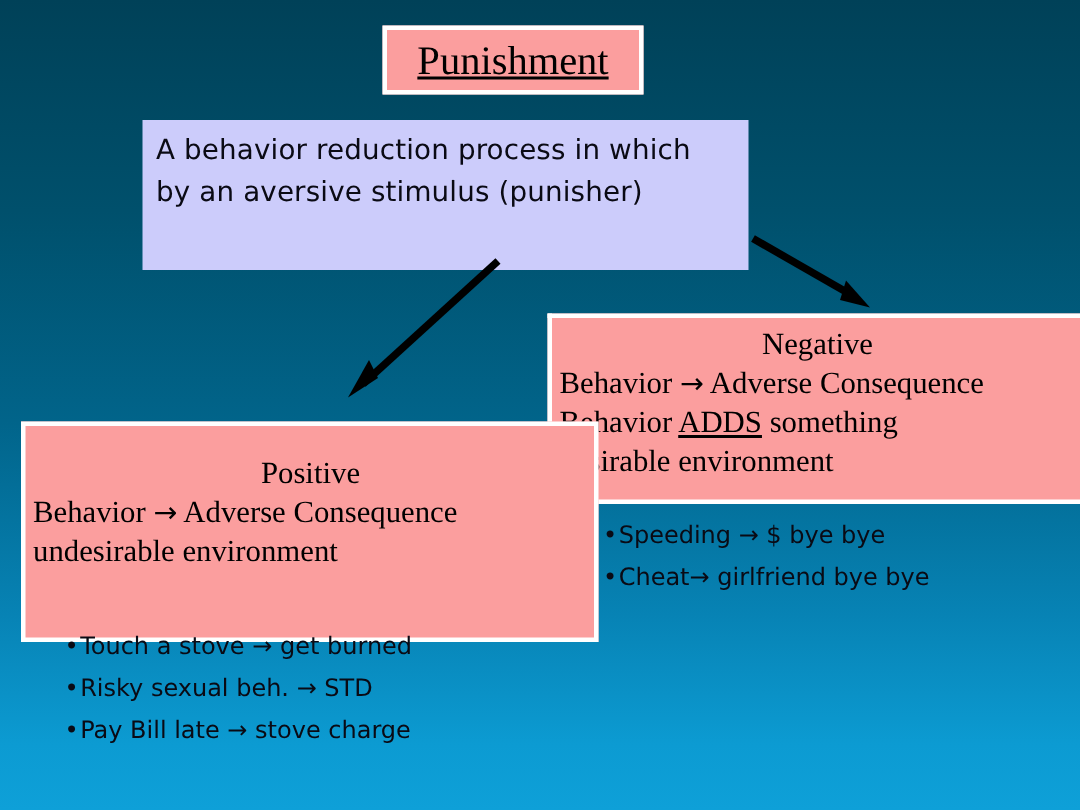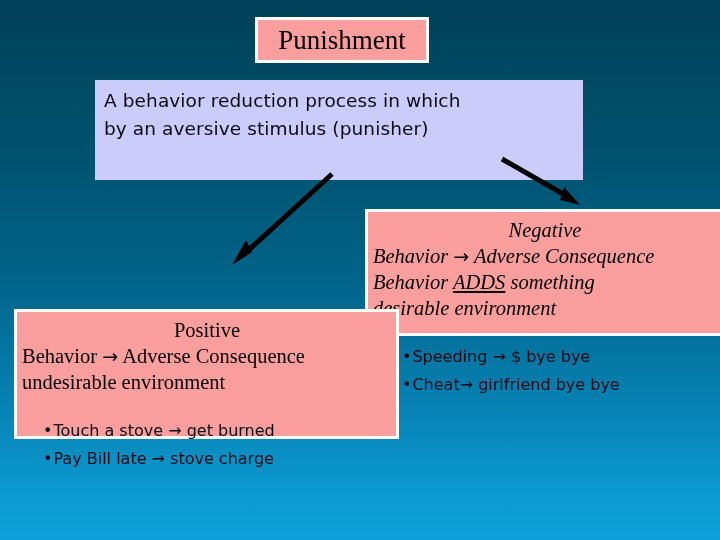--- a/index.html
+++ b/index.html
@@ -35,28 +35,29 @@
     display: flex;
     align-items: center;
     justify-content: center;
   }
   #title-text {
     font-family: "Liberation Serif", serif;
     font-size: 27px;
     color: #000000;
     line-height: 1;
     white-space: nowrap;
+    text-decoration: underline;
   }
 
   
   #definition-box {
     position: absolute;
     left: 95px;
     top: 80px;
-    width: 488px;
+    width: 404px;
     height: 100px;
     background: #ccccfb;
     box-sizing: border-box;
     padding: 7px 0 0 9px;
   }
   .comic {
     font-family: "DejaVu Sans", sans-serif;
     font-size: 18.5px;
     color: #0a0a14;
     line-height: 28px;
@@ -68,35 +69,33 @@
     position: absolute;
     left: 365px;
     top: 209px;
     width: 356px;
     height: 127px;
     background: #fb9e9e;
     border: 3px solid #ffffff;
     border-right: none;
     box-sizing: border-box;
     padding: 5px 4px 0 5px;
-    font-style: italic;
   }
 
   
   #positive-box {
     position: absolute;
     left: 14px;
     top: 281px;
     width: 385px;
-    height: 130px;
+    height: 147px;
     background: #fb9e9e;
     border: 3px solid #ffffff;
     box-sizing: border-box;
-    padding: 5px 4px 0 5px;
-    margin-top: 28px;
+    padding: 19px 4px 0 5px;
   }
 
   .serif-line {
     font-family: "Liberation Serif", serif;
     font-size: 20.5px;
     color: #000000;
     line-height: 26px;
     white-space: nowrap;
   }
   .serif-line.centered { text-align: center; }
@@ -166,20 +165,23 @@
       <span>Behavior </span><span class="wing">→</span><span> Adverse Consequence</span>
     </div>
     <div class="serif-line">undesirable environment</div>
   </div>
 
   <div class="bullets" id="bullets-positive">
     <div class="bullet-row">
       <span class="bullet-dot">•</span><span>Touch a stove </span><span>→</span><span> get burned</span>
     </div>
     <div class="bullet-row">
+      <span class="bullet-dot">•</span><span>Risky sexual beh. </span><span>→</span><span> STD</span>
+    </div>
+    <div class="bullet-row">
       <span class="bullet-dot">•</span><span>Pay Bill late </span><span>→</span><span> stove charge</span>
     </div>
   </div>
 
   <div class="bullets" id="bullets-negative">
     <div class="bullet-row">
       <span class="bullet-dot">•</span><span>Speeding </span><span>→</span><span> $ bye bye</span>
     </div>
     <div class="bullet-row">
       <span class="bullet-dot">•</span><span>Cheat</span><span>→</span><span> girlfriend bye bye</span>

